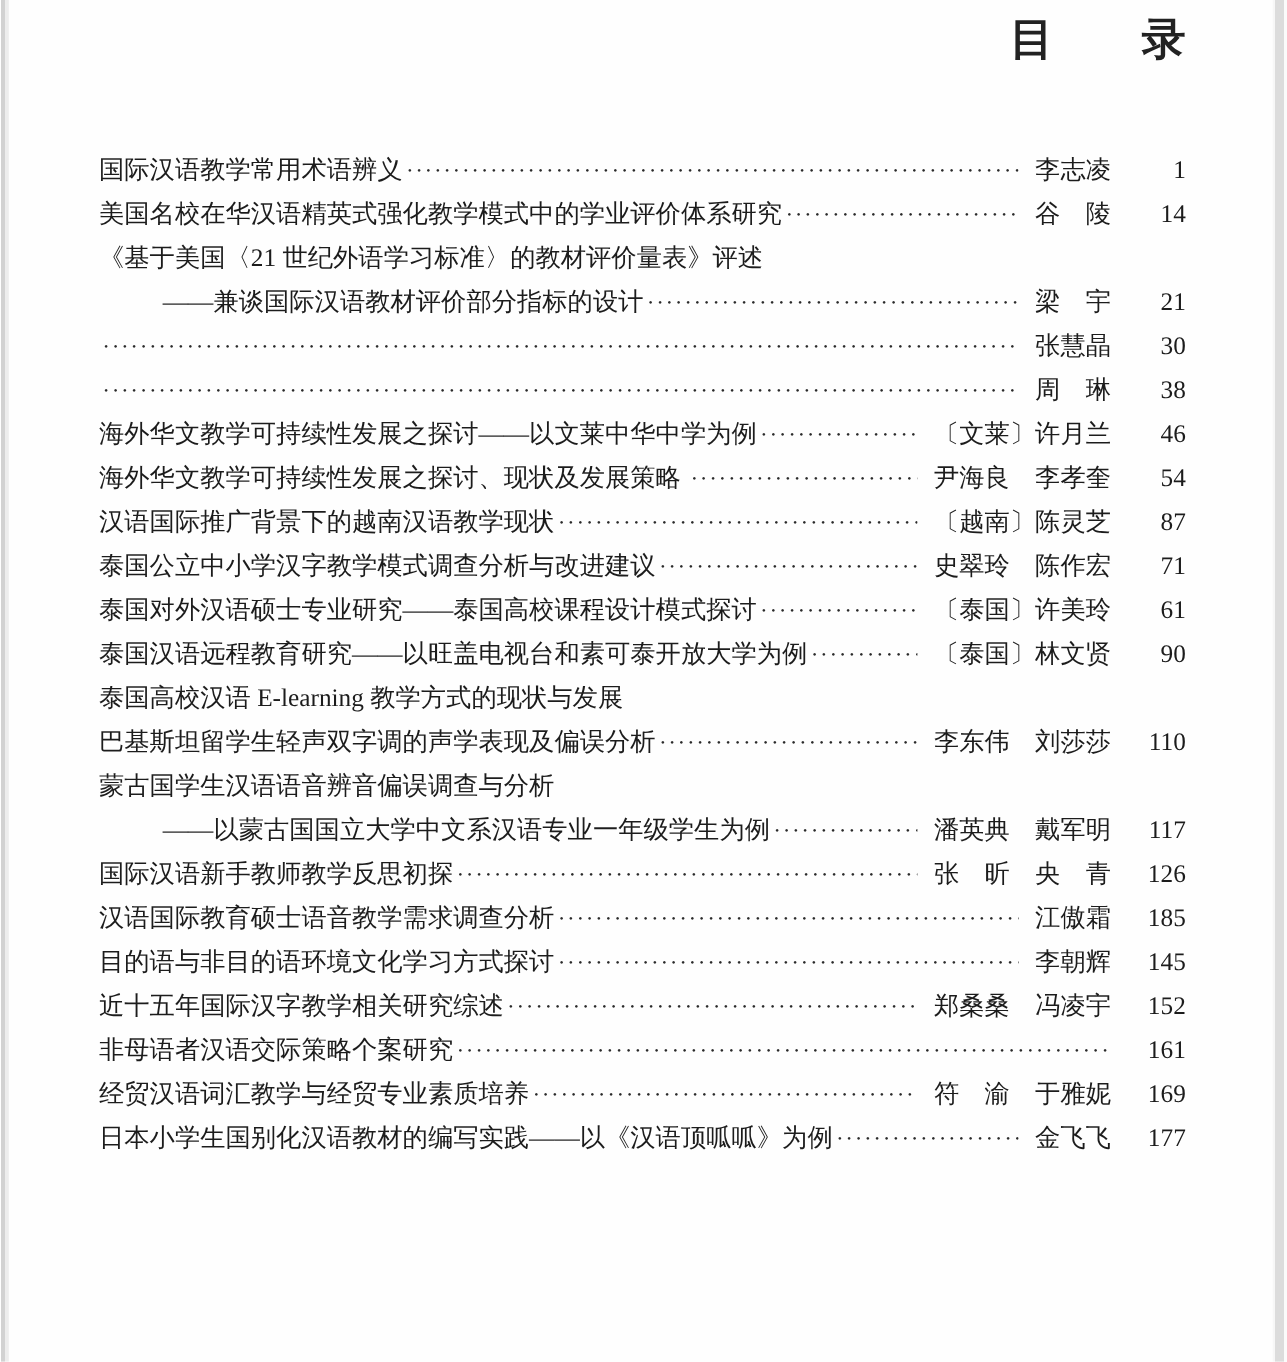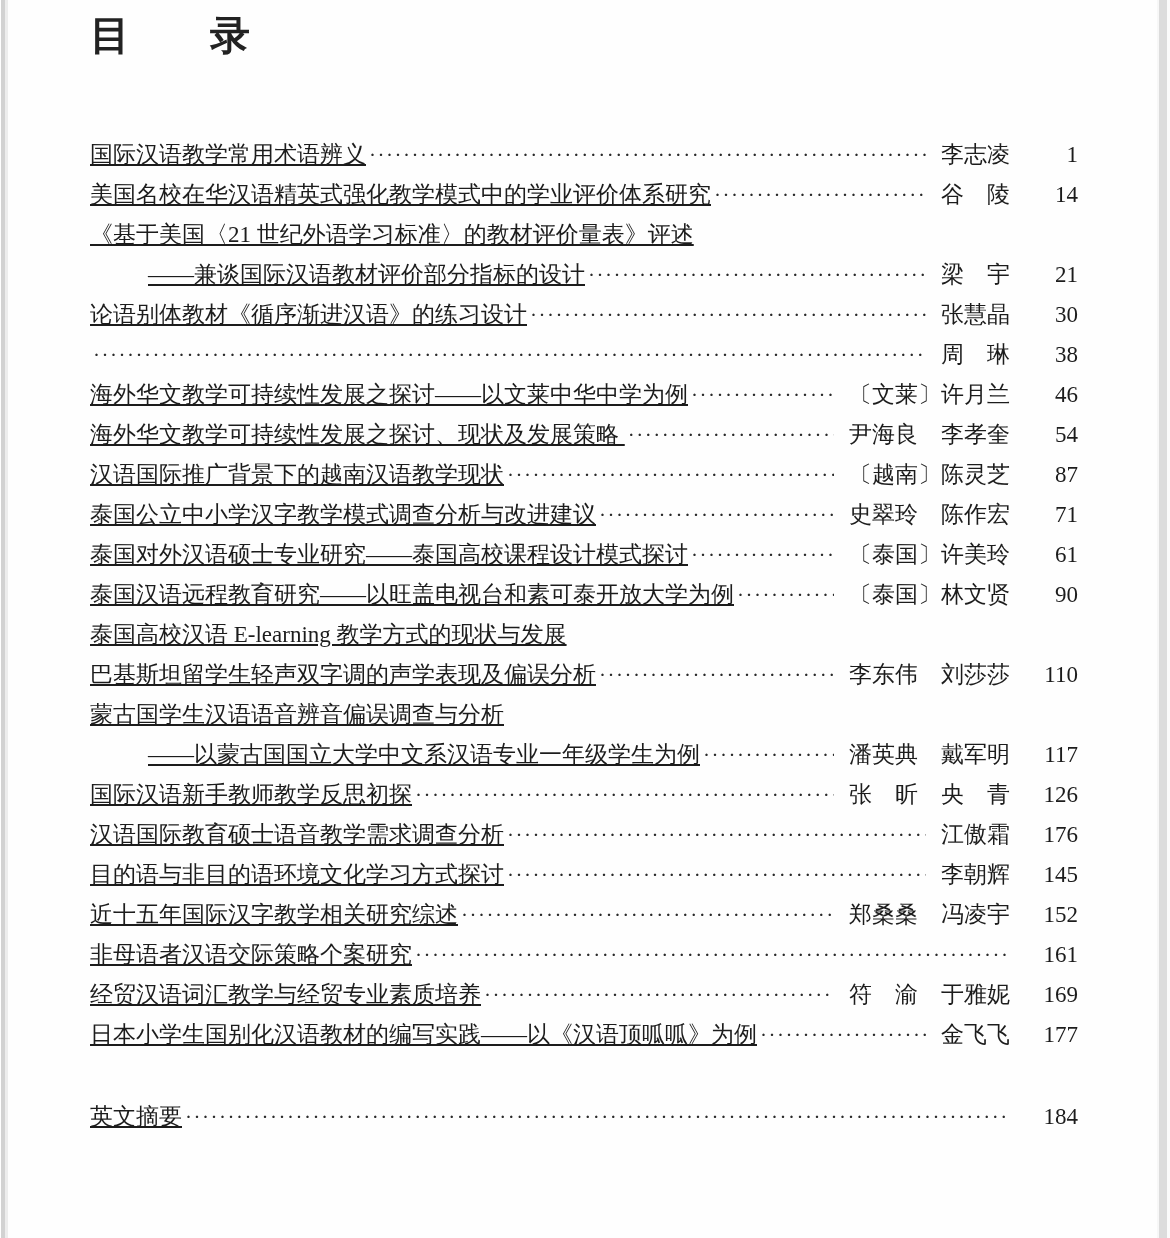--- a/index.html
+++ b/index.html
@@ -24,21 +24,21 @@
     background: linear-gradient(90deg, #f7f7f7 0 2px, #dcdcdc 2px 10px, #fbfbfb 10px 13px);
   }
   .content {
     position: absolute;
     left: 90px;
     right: 92px;
     top: 0;
     padding-top: 10px;
   }
   .doc-title {
-    text-align: left;
+    text-align: right;
     font-size: 40px;
     font-weight: 700;
     line-height: 52px;
     white-space: pre;
     color: #222;
   }
   .toc-list {
     margin-top: 73px;
   }
   .row {
@@ -46,21 +46,20 @@
     align-items: baseline;
     height: 40px;
     line-height: 40px;
     font-size: 23px;
   }
   .row.indent .title { padding-left: 58px; }
   .row.gap-before { margin-top: 42px; }
   .title {
     white-space: pre;
     flex-shrink: 0;
-    text-decoration: underline;
   }
   .leader {
     flex: 1 1 0;
     overflow: hidden;
     white-space: nowrap;
     margin: 0 3px;
     font-size: 21px;
     letter-spacing: 1.5px;
     color: #2a2a2a;
   }
@@ -111,21 +110,20 @@
   </div>
 
   <div class="row indent">
     <span class="title">——兼谈国际汉语教材评价部分指标的设计</span>
     <span class="leader"></span>
     <span class="authors">梁　宇</span>
     <span class="page-num">21</span>
   </div>
 
   <div class="row">
-    <span class="title">论语别体教材《循序渐进汉语》的练习设计</span>
     <span class="leader"></span>
     <span class="authors">张慧晶</span>
     <span class="page-num">30</span>
   </div>
 
   <div class="row">
     <span class="leader"></span>
     <span class="authors">周　琳</span>
     <span class="page-num">38</span>
   </div>
@@ -201,21 +199,21 @@
     <span class="title">国际汉语新手教师教学反思初探</span>
     <span class="leader"></span>
     <span class="authors">张　昕　央　青</span>
     <span class="page-num">126</span>
   </div>
 
   <div class="row">
     <span class="title">汉语国际教育硕士语音教学需求调查分析</span>
     <span class="leader"></span>
     <span class="authors">江傲霜</span>
-    <span class="page-num">176</span>
+    <span class="page-num">185</span>
   </div>
 
   <div class="row">
     <span class="title">目的语与非目的语环境文化学习方式探讨</span>
     <span class="leader"></span>
     <span class="authors">李朝辉</span>
     <span class="page-num">145</span>
   </div>
 
   <div class="row">
@@ -238,21 +236,15 @@
     <span class="page-num">169</span>
   </div>
 
   <div class="row">
     <span class="title">日本小学生国别化汉语教材的编写实践——以《汉语顶呱呱》为例</span>
     <span class="leader"></span>
     <span class="authors">金飞飞</span>
     <span class="page-num">177</span>
   </div>
 
-  <div class="row gap-before">
-    <span class="title">英文摘要</span>
-    <span class="leader"></span>
-
-    <span class="page-num">184</span>
-  </div>
 </div>
   </div>
 </div>
 
 </body></html>

